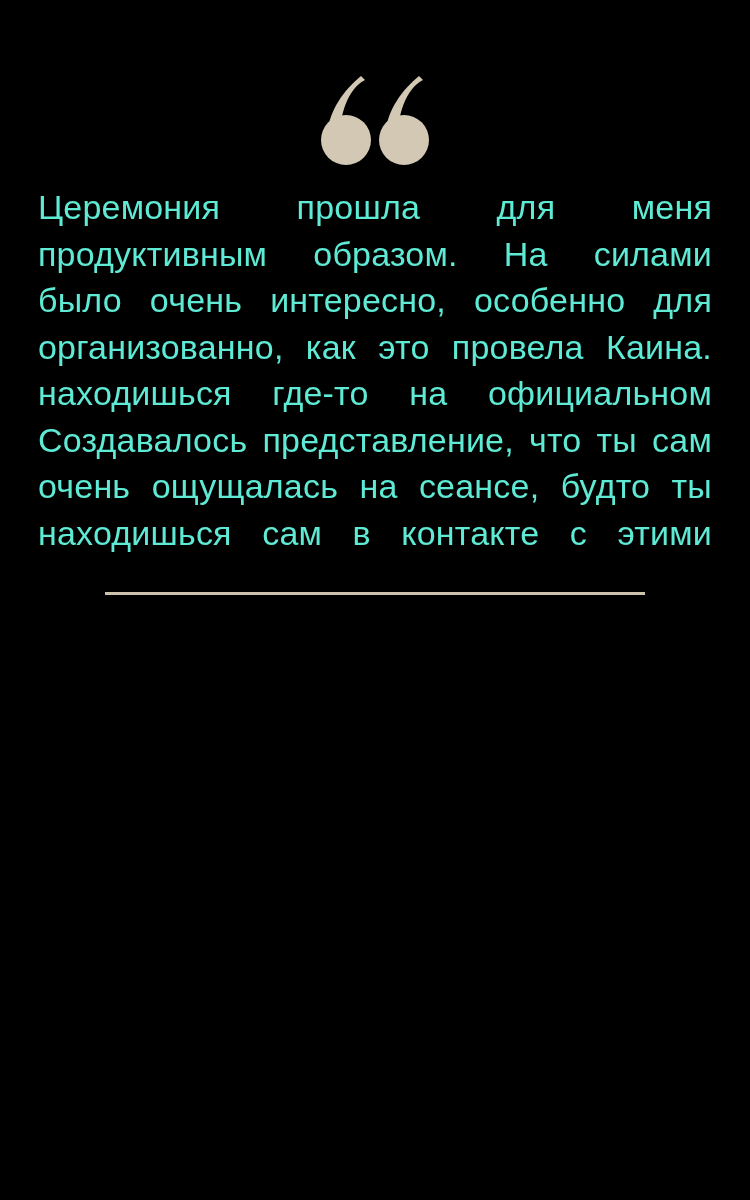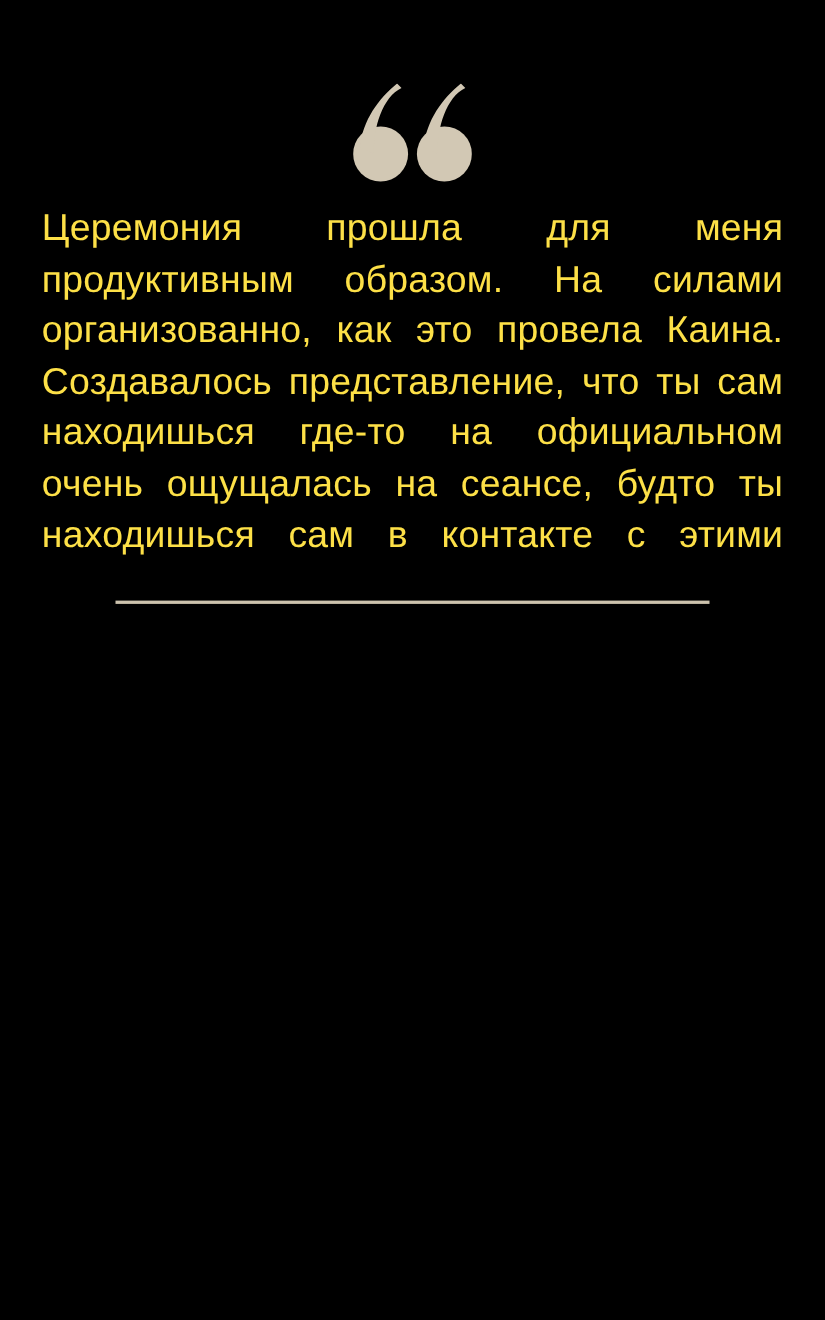--- a/index.html
+++ b/index.html
@@ -24,21 +24,21 @@
     justify-content: center;
   }
   .quote-icon-wrap svg {
     display: block;
     width: 108px;
     height: 90px;
   }
   .quote-text {
     width: 674px;
     margin: 18px auto 0 auto;
-    color: #fde047;
+    color: #5eead4;
     font-size: 34px;
     line-height: 46.5px;
     font-weight: 400;
     letter-spacing: 0.2px;
   }
   .quote-line {
     text-align: justify;
     text-align-last: justify;
     white-space: normal;
   }
@@ -66,22 +66,23 @@
       <g transform="translate(58,0)">
         <circle cx="25" cy="64" r="25"></circle>
         <path d="M40,0 C23,14 9,33 6,58 L19,64 C18,40 27,12 44,4 Z"></path>
       </g>
     </svg>
   </div>
 
   <div class="quote-text">
     <div class="quote-line">Церемония прошла для меня</div>
     <div class="quote-line">продуктивным образом. На силами</div>
+    <div class="quote-line">было очень интересно, особенно для</div>
     <div class="quote-line">организованно, как это провела Каина.</div>
+    <div class="quote-line">находишься где-то на официальном</div>
     <div class="quote-line">Создавалось представление, что ты сам</div>
-    <div class="quote-line">находишься где-то на официальном</div>
     <div class="quote-line">очень ощущалась на сеансе, будто ты</div>
     <div class="quote-line">находишься сам в контакте с этими</div>
   </div>
 
   <div class="divider"></div>
 
 </div>
 
 </body></html>

